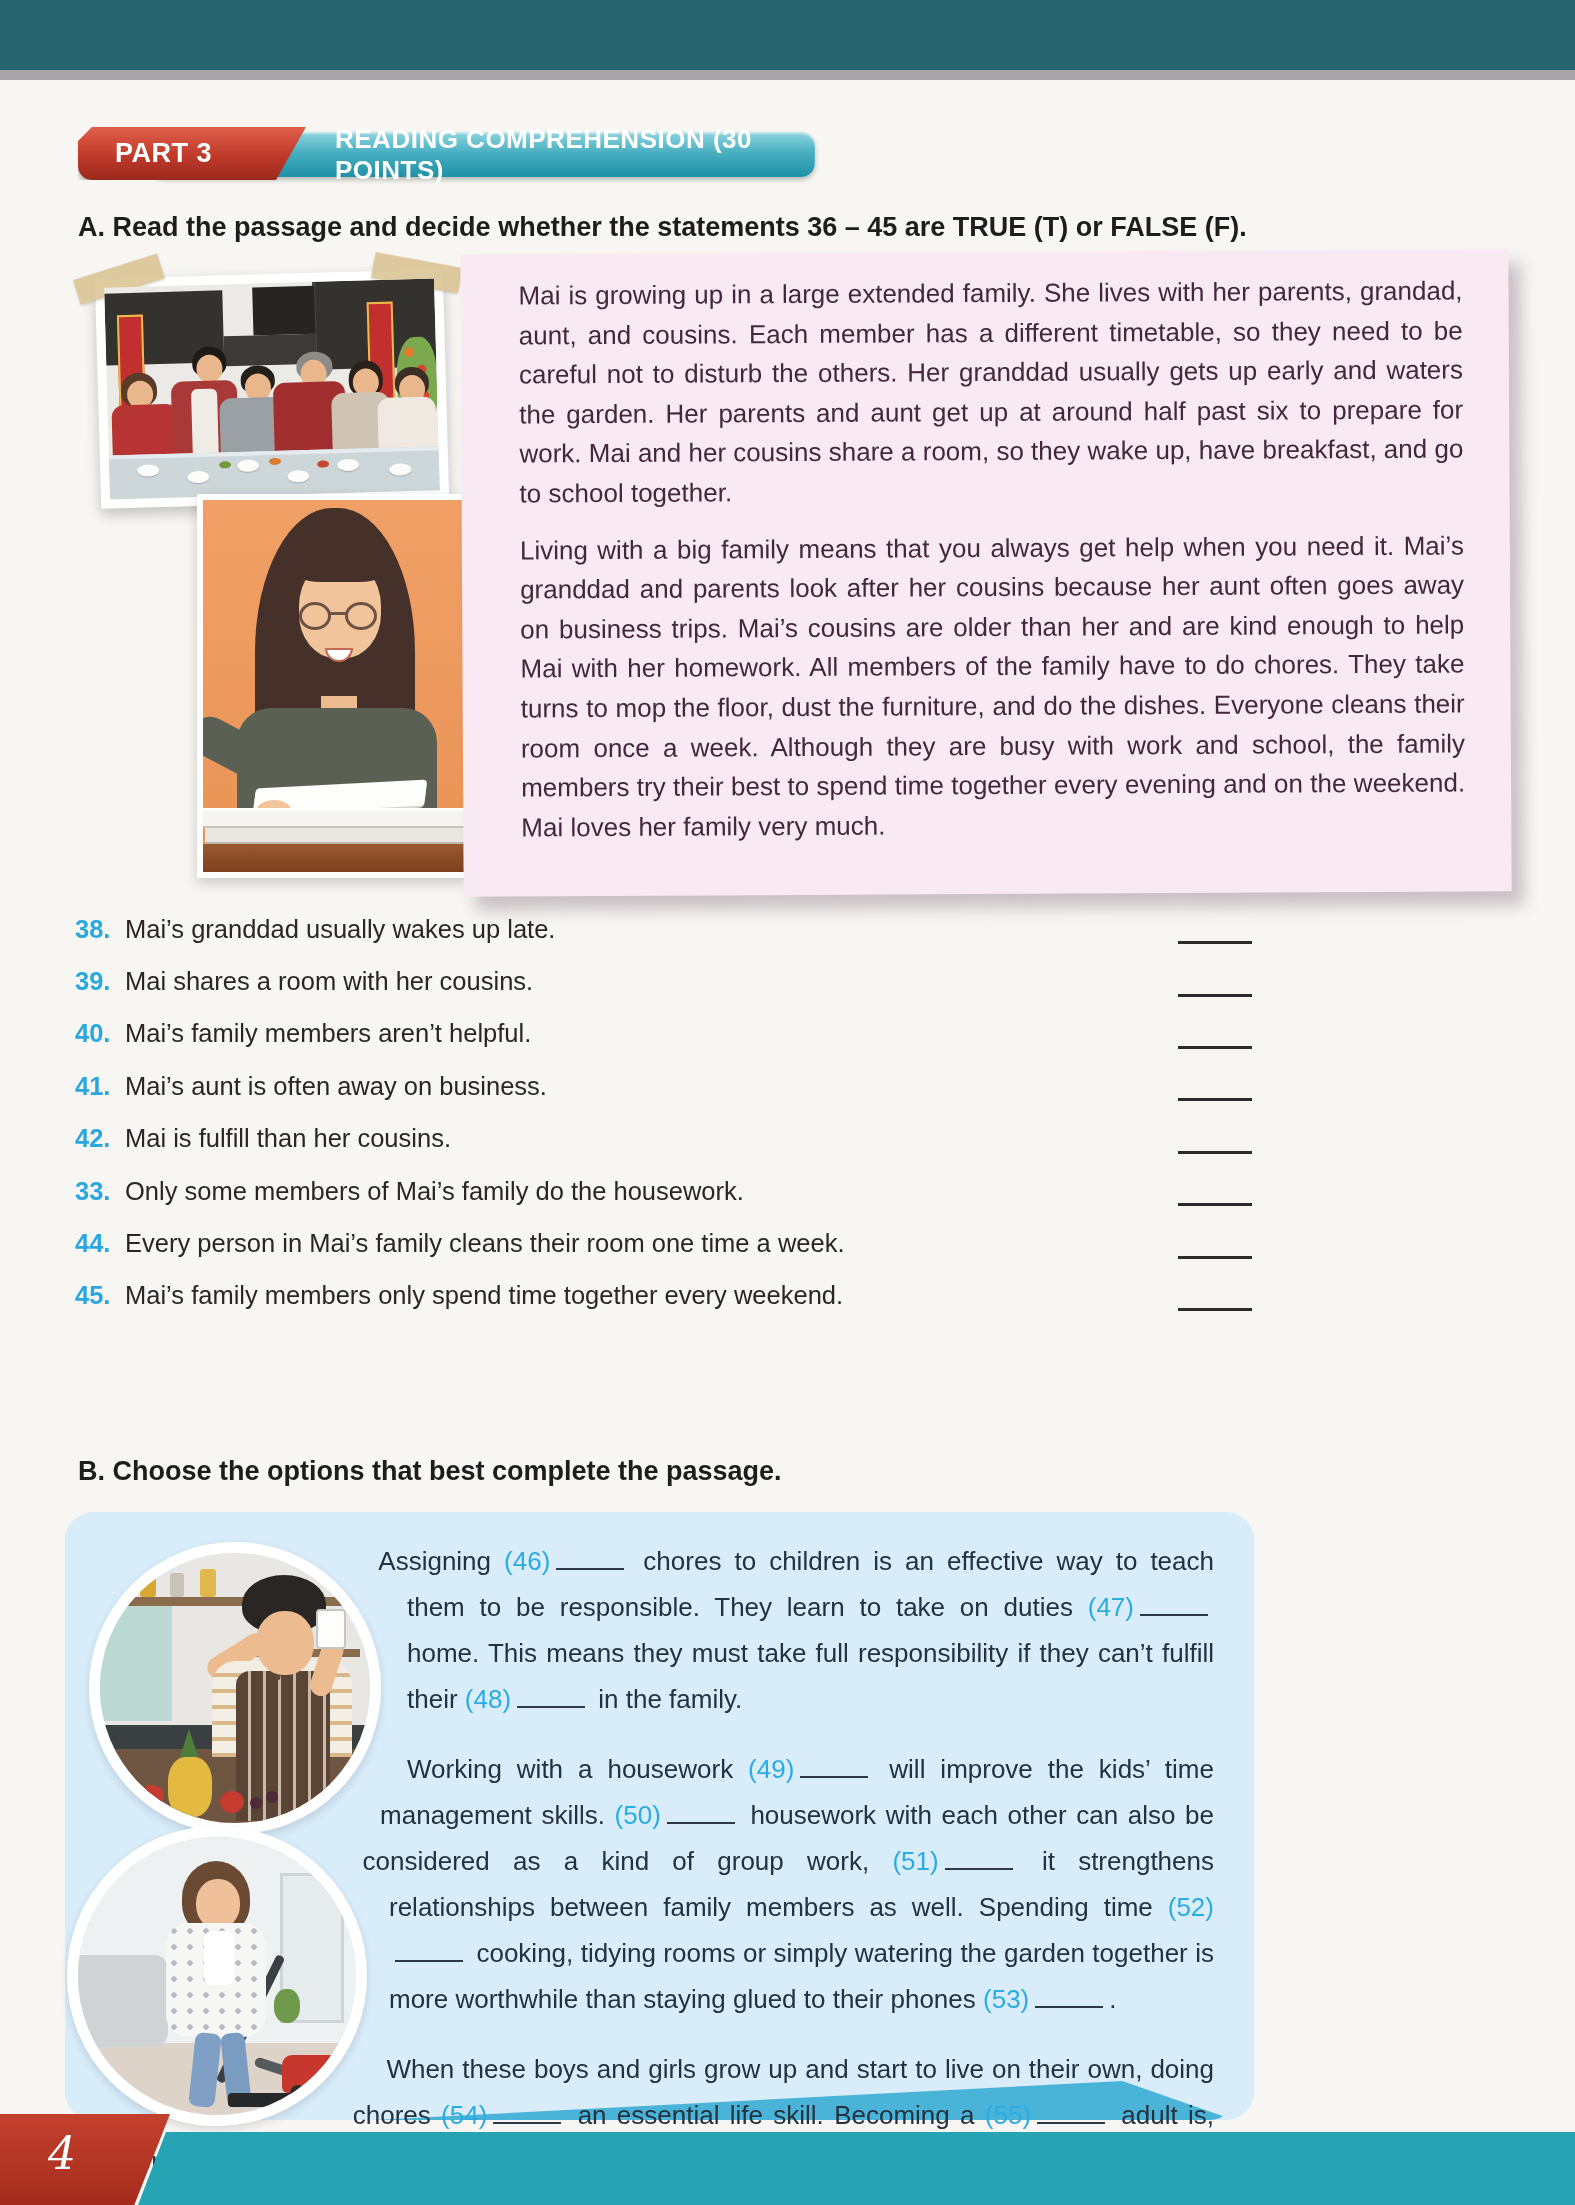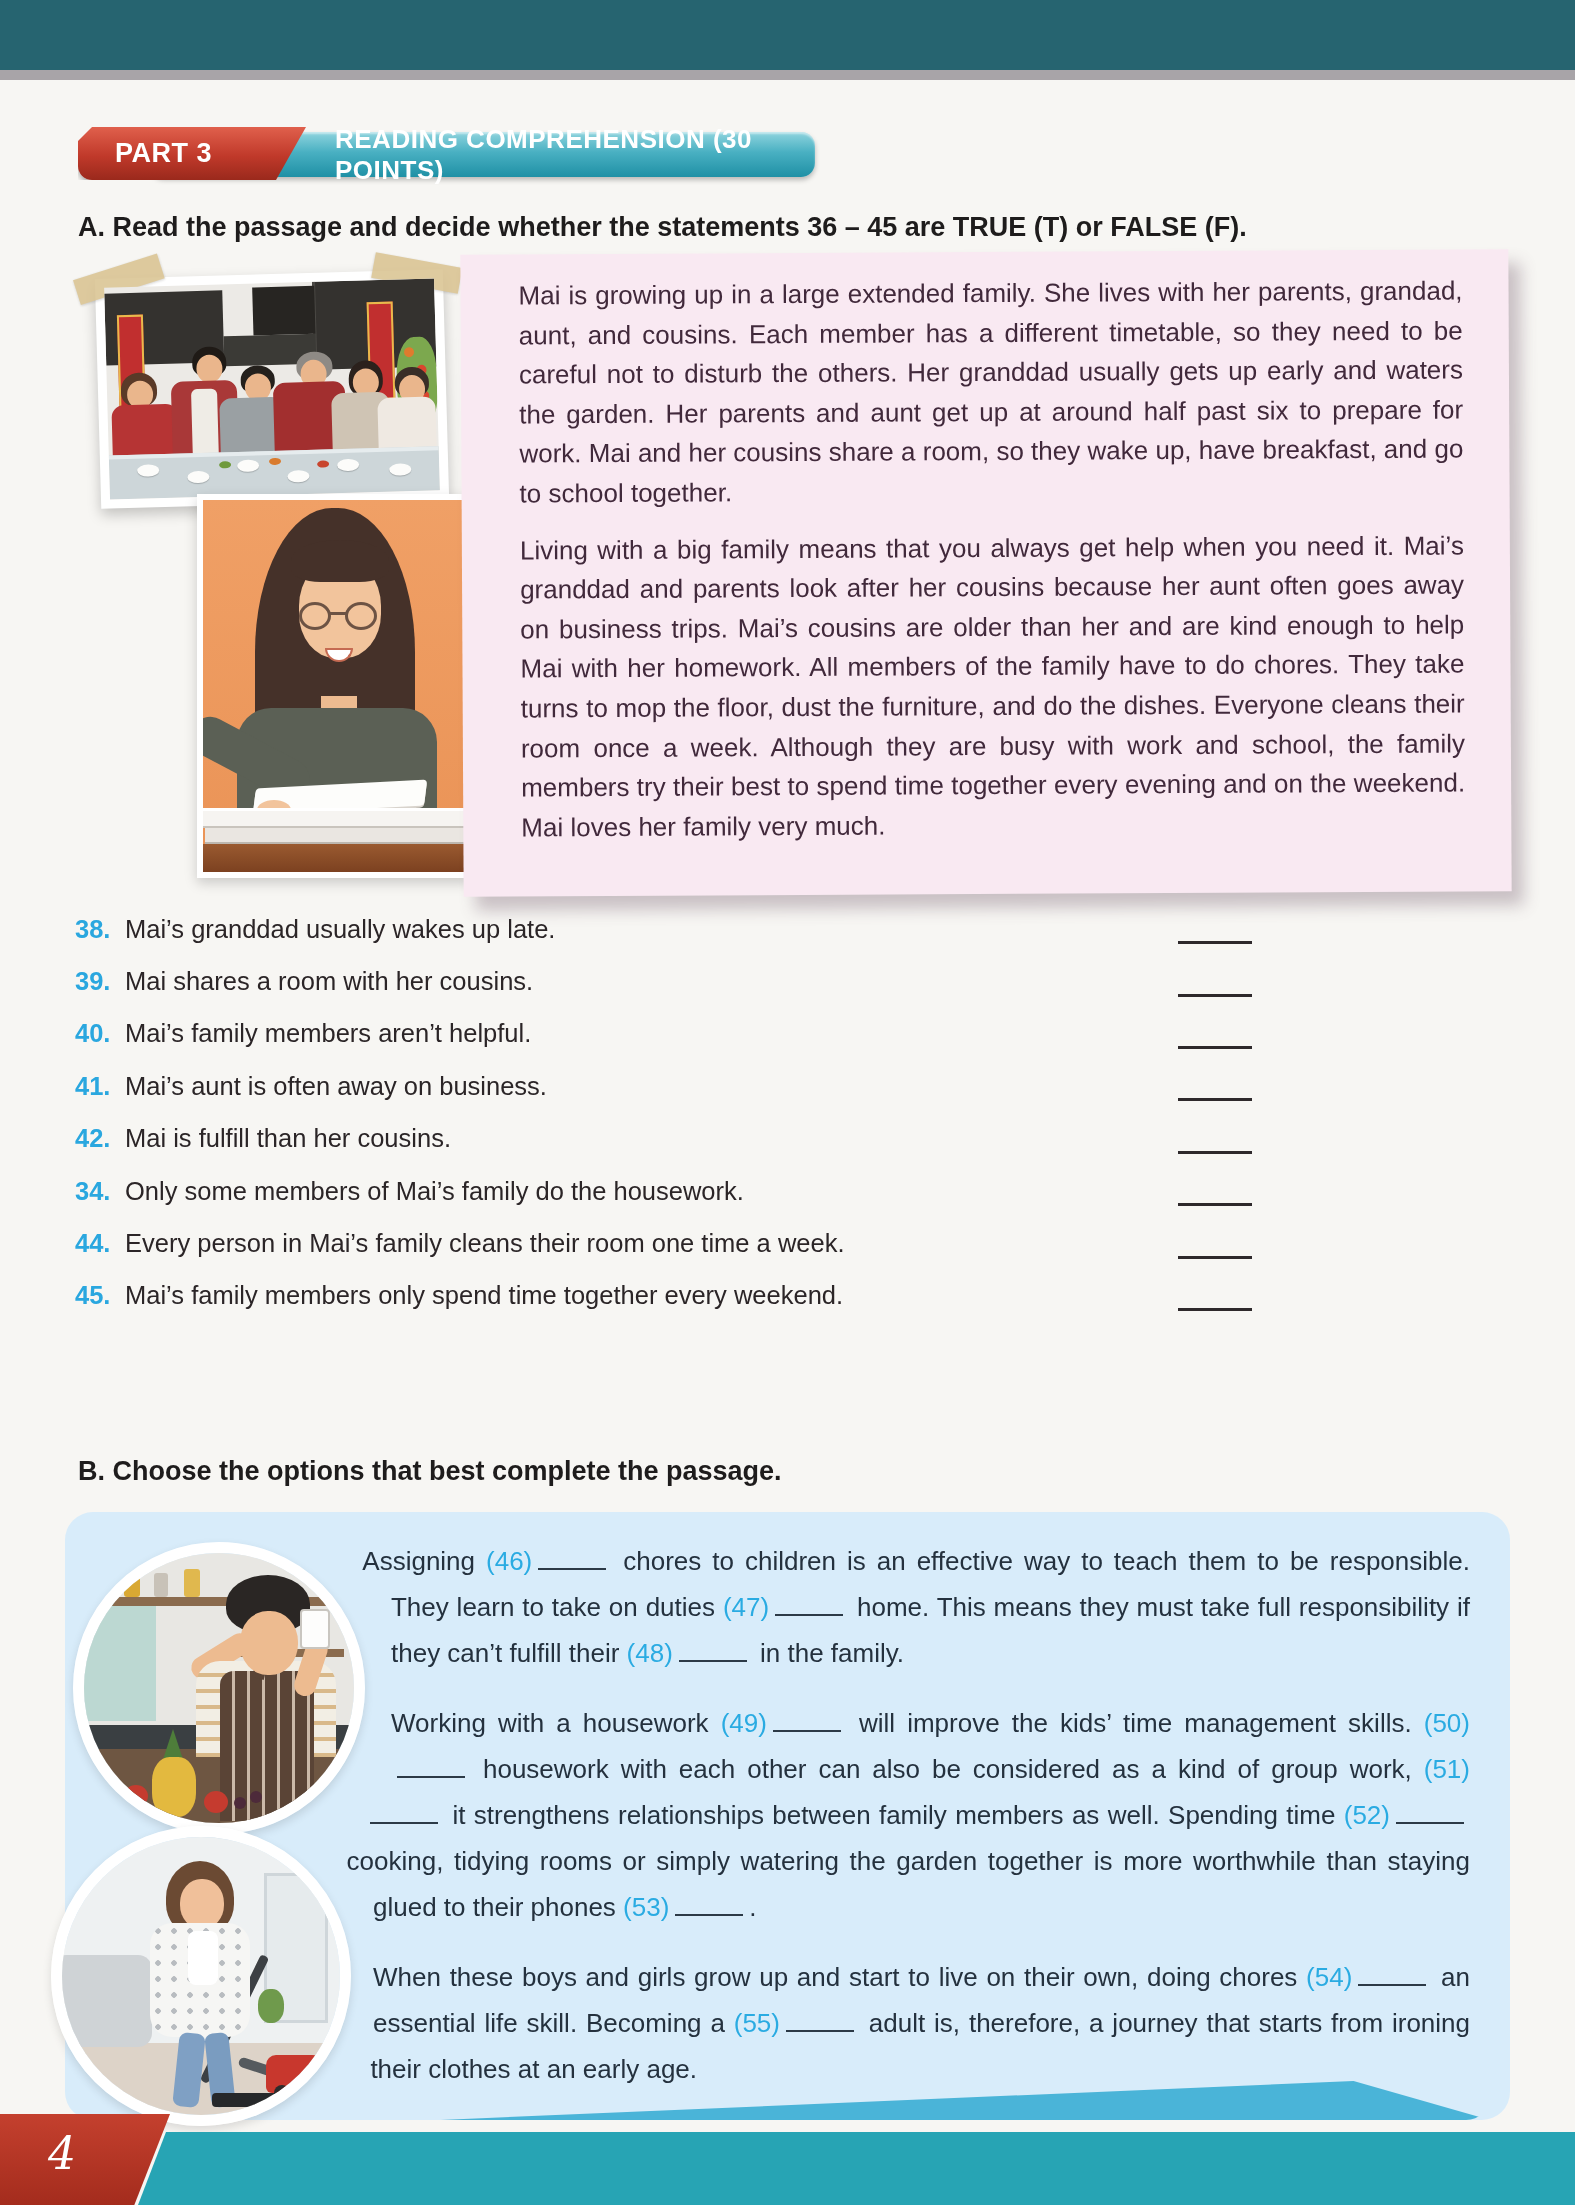--- a/index.html
+++ b/index.html
@@ -88,21 +88,21 @@
   .pink-box p { color:#41293b; font-size:26px; line-height:39.6px; text-align:justify; margin-bottom:17px; }
 
   
   .questions { position:absolute; left:75px; top:903px; width:1177px; }
   .q-row { display:flex; align-items:center; height:52.4px; }
   .q-num { width:50px; color:#2aa7df; font-weight:bold; font-size:25.5px; }
   .q-text { flex:1; color:#2b2527; font-size:25.5px; }
   .q-blank { width:74px; border-bottom:3px solid #2e292b; height:30px; }
 
   
-  .blue-box { position:absolute; left:65px; top:1512px; width:1445px; height:608px; background:#d8ecfa; border-radius:28px; }
+  .blue-box { position:absolute; left:65px; top:1512px; width:1189px; height:608px; background:#d8ecfa; border-radius:28px;padding-left:16px; }
   .teal-wedge { position:absolute; left:26%; right:20px; bottom:0; height:52px; background:#4ab4d8;
     clip-path:polygon(0 100%, 87% 25%, 100% 100%); border-radius:0 0 24px 0; }
   .b-flow { position:relative; width:100%; height:100%; padding:26px 40px 10px 34px; }
   .b-para { color:#24313e; font-size:26px; line-height:46px; text-align:justify; margin-bottom:24px; }
   .gap-num { color:#2aabe2; }
   .gap-blank { display:inline-block; width:68px; height:18px; border-bottom:2.5px solid #2c3a47; margin:0 6px; }
 
   .circle-photo { float:left; border-radius:50%; border:11px solid #fff; overflow:hidden;
     box-shadow:0 4px 10px rgba(0,0,0,.12); shape-outside:circle(53%); }
   .cp1 { width:292px; height:292px; margin:4px 26px 6px -26px; }
@@ -266,21 +266,21 @@
         <span class="q-num">41.</span>
         <span class="q-text">Mai’s aunt is often away on business.</span>
         <span class="q-blank"></span>
       </div>
       <div class="q-row">
         <span class="q-num">42.</span>
         <span class="q-text">Mai is fulfill than her cousins.</span>
         <span class="q-blank"></span>
       </div>
       <div class="q-row">
-        <span class="q-num">34.</span>
+        <span class="q-num">33.</span>
         <span class="q-text">Only some members of Mai’s family do the housework.</span>
         <span class="q-blank"></span>
       </div>
       <div class="q-row">
         <span class="q-num">44.</span>
         <span class="q-text">Every person in Mai’s family cleans their room one time a week.</span>
         <span class="q-blank"></span>
       </div>
       <div class="q-row">
         <span class="q-num">45.</span>

